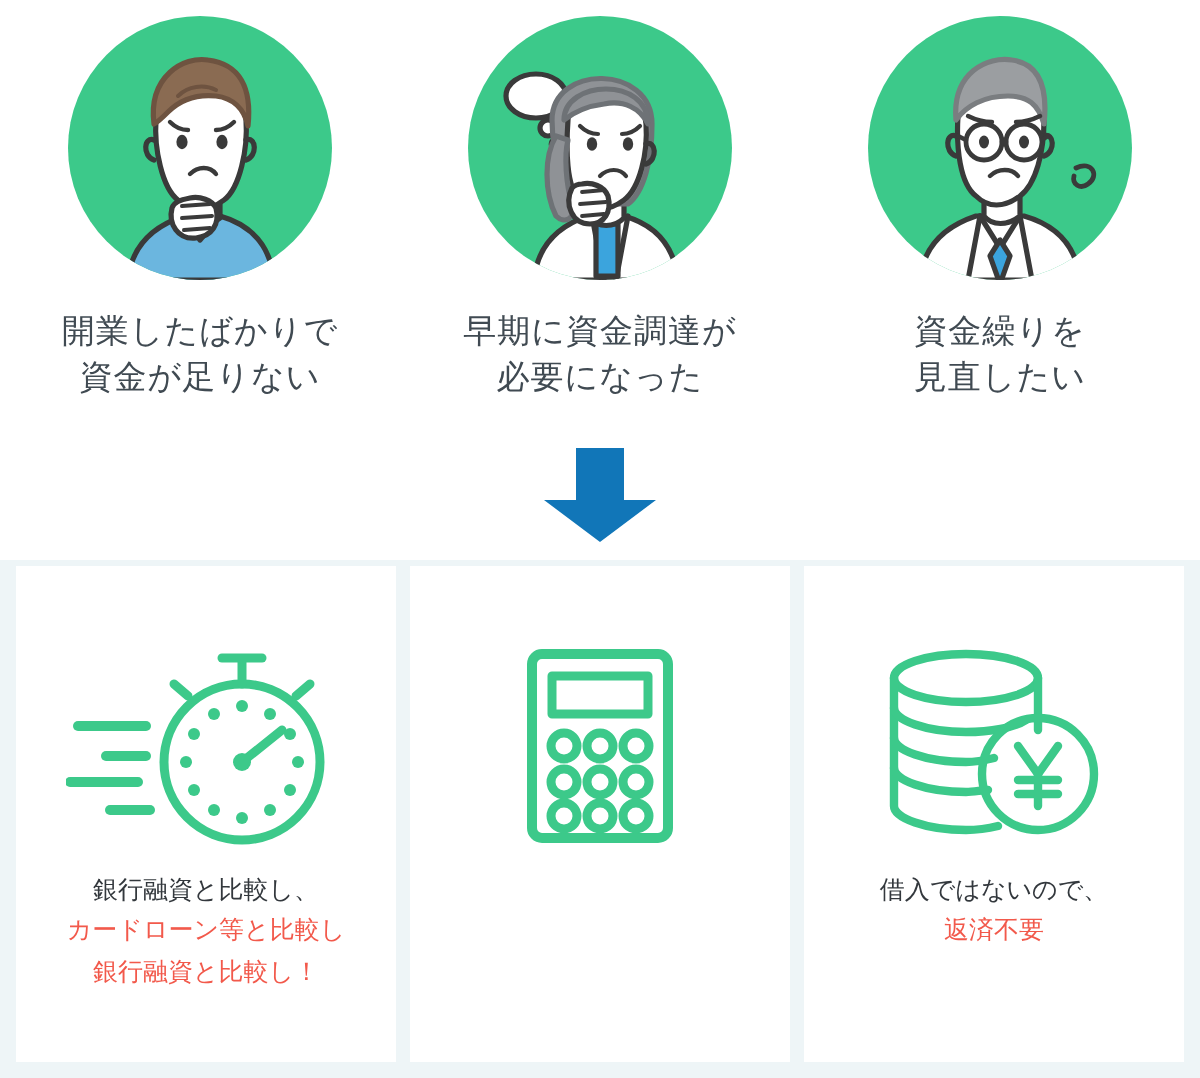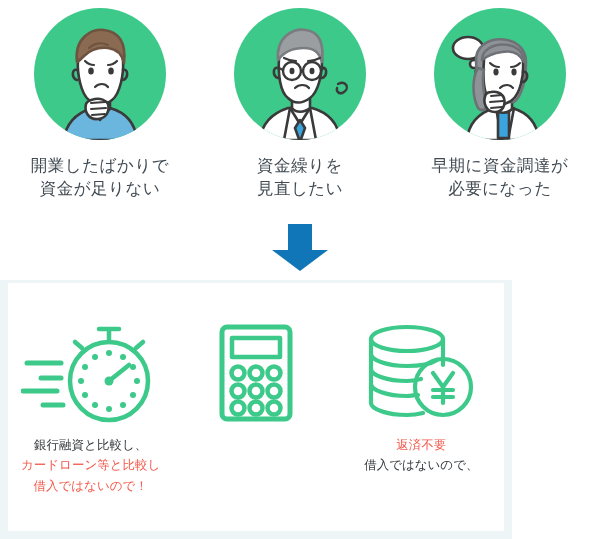--- a/index.html
+++ b/index.html
@@ -62,21 +62,21 @@
   .arrow {
     width: 56px;
     height: 47px;
   }
 
   
   .benefit-band {
     position: absolute;
     left: 0;
     top: 280px;
-    width: 512px;
+    width: 600px;
     height: 259px;
     background: #eef5f7;
     box-sizing: border-box;
     padding: 3px 8px 8px 8px;
     display: flex;
     justify-content: space-between;
   }
   .card {
     width: 190px;
     background: #ffffff;
@@ -146,20 +146,65 @@
     </div>
     <div class="persona-caption">開業したばかりで
 資金が足りない</div>
   </div>
 
   <div class="persona">
     <div class="avatar">
       <svg viewBox="0 0 132 132" xmlns="http://www.w3.org/2000/svg">
         <g fill="none" stroke="#3a3a3a" stroke-width="2.6" stroke-linecap="round" stroke-linejoin="round">
 
+          <ellipse cx="34" cy="40" rx="15" ry="11" fill="#ffffff"></ellipse>
+          <circle cx="40" cy="56" r="4" fill="#ffffff"></circle>
+          <circle cx="44" cy="64" r="2.4" fill="#ffffff"></circle>
+
+          <path d="M33 132 C35 112 48 104 60 100 L78 100 C92 104 103 113 105 132 Z" fill="#ffffff"></path>
+          <path d="M62 100 L68 132"></path>
+          <path d="M80 100 L74 132"></path>
+          <rect x="64" y="104" width="11" height="26" fill="#3ba4dd" stroke="#3a3a3a"></rect>
+
+          <path d="M61 86 L61 101 C65 106 73 106 78 101 L78 86 Z" fill="#ffffff"></path>
+
+          <path d="M42 52 C42 24 92 24 92 54 C92 72 88 88 80 94 L58 94 C50 88 42 72 42 52 Z" fill="#8f9296" stroke="#6e7276"></path>
+
+          <path d="M50 52 C50 32 88 32 89 54 C90 68 86 86 78 92 C70 98 62 98 56 92 C49 86 49 66 50 52 Z" fill="#ffffff"></path>
+
+          <path d="M48 52 C48 32 90 30 90 54 C86 46 78 42 68 44 C60 45 53 48 48 52 Z" fill="#8f9296" stroke="#6e7276"></path>
+
+          <path d="M44 60 C38 70 38 88 44 100 C48 104 54 102 52 94 C49 84 48 70 50 62 Z" fill="#8f9296" stroke="#6e7276"></path>
+
+          <path d="M89 64 C94 62 95 72 89 74"></path>
+
+          <ellipse cx="62" cy="64" rx="2.6" ry="3.4" fill="#3a3a3a" stroke="none"></ellipse>
+          <ellipse cx="80" cy="64" rx="2.6" ry="3.4" fill="#3a3a3a" stroke="none"></ellipse>
+
+          <path d="M56 55 C59 58 62 59 65 59" stroke-width="2.1"></path>
+          <path d="M86 55 C83 58 80 59 77 59" stroke-width="2.1"></path>
+
+          <path d="M66 80 C70 76 76 76 79 80" stroke-width="2.1"></path>
+
+          <path d="M52 86 C48 94 52 104 61 104 C68 104 72 98 70 90 C68 85 62 83 57 84 C54 84 53 85 52 86 Z" fill="#ffffff"></path>
+          <path d="M57 88 L68 87" stroke-width="1.9"></path>
+          <path d="M56 94 L69 93" stroke-width="1.9"></path>
+          <path d="M57 100 L68 99" stroke-width="1.9"></path>
+        </g>
+      </svg>
+    </div>
+    <div class="persona-caption">早期に資金調達が
+必要になった</div>
+  </div>
+
+  <div class="persona">
+    <div class="avatar">
+      <svg viewBox="0 0 132 132" xmlns="http://www.w3.org/2000/svg">
+        <g fill="none" stroke="#3a3a3a" stroke-width="2.6" stroke-linecap="round" stroke-linejoin="round">
+
           <path d="M104 76 C112 72 116 80 110 84 C106 87 102 84 103 80" stroke-width="2.4"></path>
 
           <path d="M26 132 C28 112 42 104 54 100 L78 100 C92 104 104 113 106 132 Z" fill="#ffffff"></path>
           <path d="M56 100 L66 116 L76 100" fill="#ffffff"></path>
           <path d="M56 100 L50 132"></path>
           <path d="M76 100 L82 132"></path>
 
           <path d="M66 112 L61 120 L66 134 L71 120 Z" fill="#3ba4dd" stroke="#3a3a3a"></path>
 
           <path d="M58 84 L58 100 C62 105 70 105 76 100 L76 84 Z" fill="#ffffff"></path>
@@ -182,65 +227,20 @@
 
           <path d="M50 50 C54 52 58 53 62 53" stroke-width="2.2"></path>
           <path d="M86 50 C82 52 78 53 74 53" stroke-width="2.2"></path>
 
           <path d="M61 80 C65 76 72 76 75 80" stroke-width="2.2"></path>
         </g>
       </svg>
     </div>
     <div class="persona-caption">資金繰りを
 見直したい</div>
-  </div>
-
-  <div class="persona">
-    <div class="avatar">
-      <svg viewBox="0 0 132 132" xmlns="http://www.w3.org/2000/svg">
-        <g fill="none" stroke="#3a3a3a" stroke-width="2.6" stroke-linecap="round" stroke-linejoin="round">
-
-          <ellipse cx="34" cy="40" rx="15" ry="11" fill="#ffffff"></ellipse>
-          <circle cx="40" cy="56" r="4" fill="#ffffff"></circle>
-          <circle cx="44" cy="64" r="2.4" fill="#ffffff"></circle>
-
-          <path d="M33 132 C35 112 48 104 60 100 L78 100 C92 104 103 113 105 132 Z" fill="#ffffff"></path>
-          <path d="M62 100 L68 132"></path>
-          <path d="M80 100 L74 132"></path>
-          <rect x="64" y="104" width="11" height="26" fill="#3ba4dd" stroke="#3a3a3a"></rect>
-
-          <path d="M61 86 L61 101 C65 106 73 106 78 101 L78 86 Z" fill="#ffffff"></path>
-
-          <path d="M42 52 C42 24 92 24 92 54 C92 72 88 88 80 94 L58 94 C50 88 42 72 42 52 Z" fill="#8f9296" stroke="#6e7276"></path>
-
-          <path d="M50 52 C50 32 88 32 89 54 C90 68 86 86 78 92 C70 98 62 98 56 92 C49 86 49 66 50 52 Z" fill="#ffffff"></path>
-
-          <path d="M48 52 C48 32 90 30 90 54 C86 46 78 42 68 44 C60 45 53 48 48 52 Z" fill="#8f9296" stroke="#6e7276"></path>
-
-          <path d="M44 60 C38 70 38 88 44 100 C48 104 54 102 52 94 C49 84 48 70 50 62 Z" fill="#8f9296" stroke="#6e7276"></path>
-
-          <path d="M89 64 C94 62 95 72 89 74"></path>
-
-          <ellipse cx="62" cy="64" rx="2.6" ry="3.4" fill="#3a3a3a" stroke="none"></ellipse>
-          <ellipse cx="80" cy="64" rx="2.6" ry="3.4" fill="#3a3a3a" stroke="none"></ellipse>
-
-          <path d="M56 55 C59 58 62 59 65 59" stroke-width="2.1"></path>
-          <path d="M86 55 C83 58 80 59 77 59" stroke-width="2.1"></path>
-
-          <path d="M66 80 C70 76 76 76 79 80" stroke-width="2.1"></path>
-
-          <path d="M52 86 C48 94 52 104 61 104 C68 104 72 98 70 90 C68 85 62 83 57 84 C54 84 53 85 52 86 Z" fill="#ffffff"></path>
-          <path d="M57 88 L68 87" stroke-width="1.9"></path>
-          <path d="M56 94 L69 93" stroke-width="1.9"></path>
-          <path d="M57 100 L68 99" stroke-width="1.9"></path>
-        </g>
-      </svg>
-    </div>
-    <div class="persona-caption">早期に資金調達が
-必要になった</div>
   </div>
 
 </div>
 
 <div class="arrow-band">
   <svg class="arrow" viewBox="0 0 56 47" xmlns="http://www.w3.org/2000/svg">
     <path d="M16 0 L40 0 L40 26 L56 26 L28 47 L0 26 L16 26 Z" fill="#1176b8"></path>
   </svg>
 </div>
 
@@ -280,21 +280,21 @@
             <circle cx="60" cy="60" r="3"></circle>
             <circle cx="64" cy="46" r="3"></circle>
             <circle cx="74" cy="36" r="3"></circle>
           </g>
         </g>
       </svg>
     </div>
     <div class="card-caption">
       <span class="line">銀行融資と比較し、</span>
       <span class="line hl">カードローン等と比較し</span>
-      <span class="line hl">借入ではないので！</span>
+      <span class="line hl">銀行融資と比較し！</span>
     </div>
   </div>
 
   <div class="card">
     <div class="card-icon">
       <svg width="104" height="104" viewBox="0 0 104 104" xmlns="http://www.w3.org/2000/svg">
         <g stroke="#3cc98a" fill="none" stroke-linecap="round" stroke-linejoin="round">
           <rect x="18" y="6" width="68" height="92" rx="5" stroke-width="5"></rect>
           <rect x="28" y="17" width="48" height="19" stroke-width="4.5"></rect>
           <g stroke-width="4.5">
@@ -329,18 +329,18 @@
 
           <circle cx="80" cy="66" r="28"></circle>
           <path d="M70 52 L80 66 L90 52"></path>
           <path d="M80 66 L80 82"></path>
           <path d="M70 69 L90 69"></path>
           <path d="M70 76 L90 76"></path>
         </g>
       </svg>
     </div>
     <div class="card-caption">
+      <span class="line">借入ではないので、</span>
       <span class="line hl">返済不要</span>
-      <span class="line">借入ではないので、</span>
     </div>
   </div>
 
 </div>
 
 </body></html>

